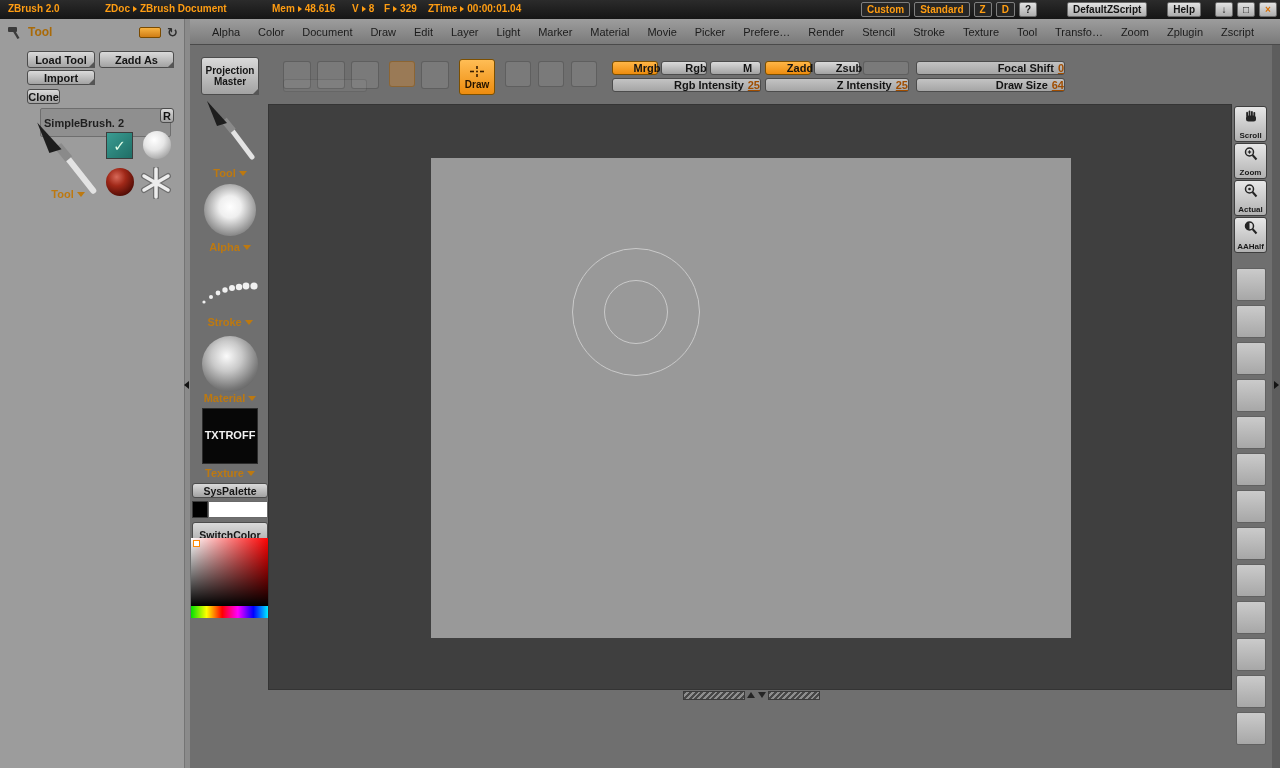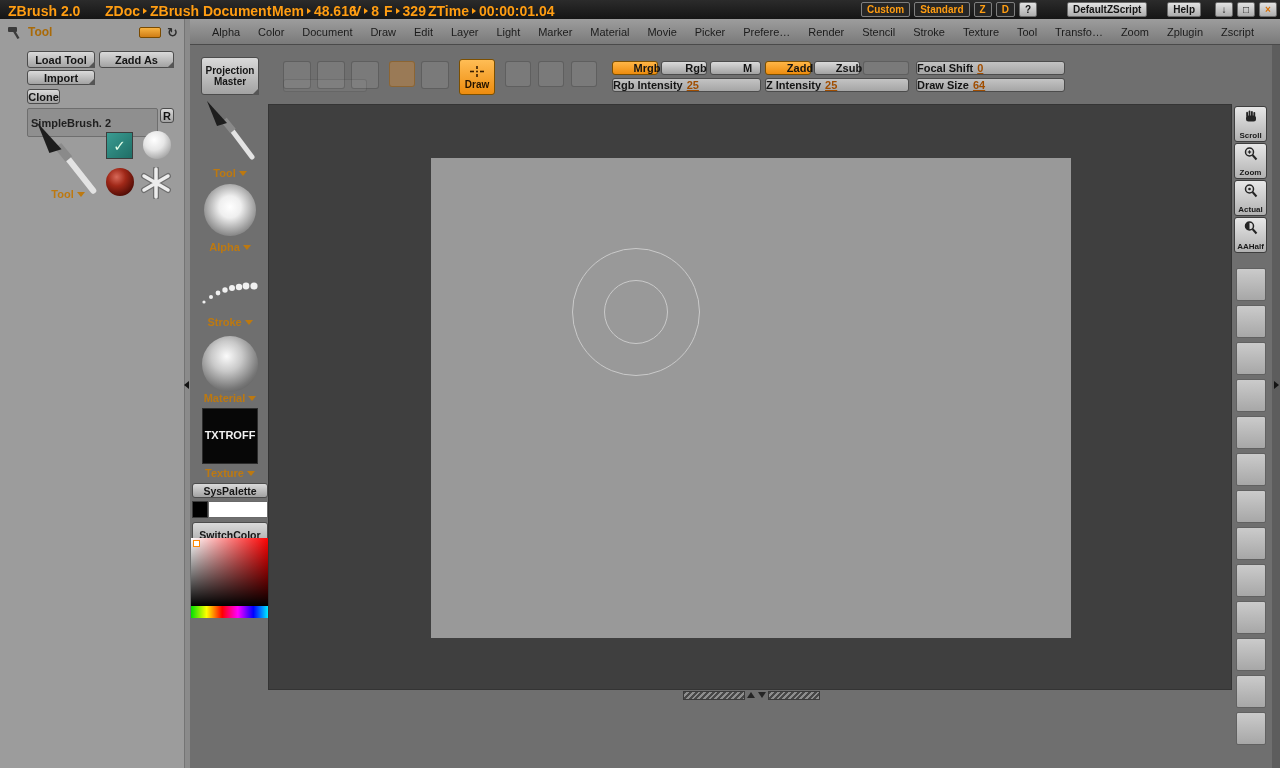--- a/index.html
+++ b/index.html
@@ -3,21 +3,21 @@
 <meta charset="utf-8">
 <style>
   * { margin:0; padding:0; box-sizing:border-box; }
   html,body { width:1280px; height:768px; overflow:hidden; background:#6f6f6f;
     font-family:"Liberation Sans","DejaVu Sans",sans-serif; position:relative; }
   .abs { position:absolute; }
 
   
   #titlebar { position:absolute; left:0; top:0; width:1280px; height:19px;
     background:linear-gradient(#2b2b2b,#151515); z-index:50; }
-  .tb-item { position:absolute; top:3px; color:#ff9d12; font-size:14px; font-weight:bold;
+  .tb-item { position:absolute; top:3px; color:#ff9d12; font-size:10px; font-weight:bold;
     white-space:nowrap; display:flex; align-items:center; gap:2px; }
   .tri-r { width:0; height:0; border-left:4px solid #ff9d12; border-top:3px solid transparent;
     border-bottom:3px solid transparent; display:inline-block; margin:0 1px; }
   .tb-right { position:absolute; right:3px; top:2px; display:flex; gap:4px; align-items:center; }
   .tb-btn { height:15px; padding:0 5px; font-size:10px; font-weight:bold; border-radius:2px;
     display:flex; align-items:center; justify-content:center; white-space:nowrap; cursor:default; }
   .tb-dark { background:#262626; border:1px solid #7f7f7f; color:#ff9d12; }
   .tb-light { background:linear-gradient(#e3e3e3,#adadad); border:1px solid #6b6b6b; color:#141414; }
   .tb-close { color:#d96e00; }
 
@@ -76,21 +76,21 @@
 
   
   .ghost { position:absolute; background:rgba(255,255,255,.08); border:1px solid rgba(25,25,25,.28);
     border-radius:3px; }
   .ghost.orange { background:rgba(255,150,30,.30); border-color:rgba(120,70,0,.4); }
   .draw-btn { position:absolute; left:459px; top:59px; width:36px; height:36px;
     background:linear-gradient(#ffbd55,#ee8c0e); border:1px solid #7c4f00; border-radius:3px;
     display:flex; flex-direction:column; align-items:center; justify-content:center; gap:1px; }
   .draw-btn span { font-size:10px; font-weight:bold; color:#241300; }
   .slider { position:absolute; height:14px; background:linear-gradient(#c3c3c3,#a5a5a5);
-    border:1px solid #4c4c4c; border-radius:3px; display:flex; align-items:center; justify-content:flex-start;
+    border:1px solid #4c4c4c; border-radius:3px; display:flex; align-items:center; justify-content:flex-end;
     gap:4px; font-size:11px; font-weight:bold; color:#141414; cursor:default; }
   .sl-val { color:#a04d00; text-decoration:underline; }
   .mode-btn { height:14px; font-size:11px;padding-left:24px; }
 
   
   #canvas { position:absolute; left:268px; top:104px; width:964px; height:586px; background:#3f3f3f;
     border:1px solid #343434; }
   #document { position:absolute; left:162px; top:53px; width:640px; height:480px; background:#999999; }
   .cursor-ring { position:absolute; border:1px solid #cacaca; border-radius:50%; }
 
@@ -193,21 +193,21 @@
   <span class="hdr-swatch"></span>
   <span class="hdr-refresh">↻</span>
 </div>
 
 <div id="left-panel"></div>
 
 <div class="btn fold" style="left:27px;top:51px;width:68px;height:17px">Load Tool</div>
 <div class="btn fold" style="left:99px;top:51px;width:75px;height:17px">Zadd As</div>
 <div class="btn fold" style="left:27px;top:70px;width:68px;height:15px">Import</div>
 <div class="btn" style="left:27px;top:89px;width:33px;height:15px">Clone</div>
-<div class="field" style="left:27px;top:108px;width:131px;height:29px">SimpleBrush. 2</div>
+<div class="field" style="left:40px;top:108px;width:131px;height:29px">SimpleBrush. 2</div>
 <div class="btn" style="left:160px;top:108px;width:14px;height:15px">R</div>
 
 <svg class="abs" style="left:25px;top:120px" width="78" height="78" viewBox="0 0 64 64">
   <line x1="56" y1="58" x2="34" y2="30" stroke="#e3e3e3" stroke-width="5" stroke-linecap="round"></line>
   <line x1="36" y1="32" x2="27" y2="21" stroke="#8a8a8a" stroke-width="7"></line>
   <path d="M30 24 L10 2 L20 27 Z" fill="#1d1d1d"></path>
 </svg>
 <div class="teal-thumb" style="left:106px;top:132px;width:27px;height:27px">
   <span>✓</span>
 </div>

